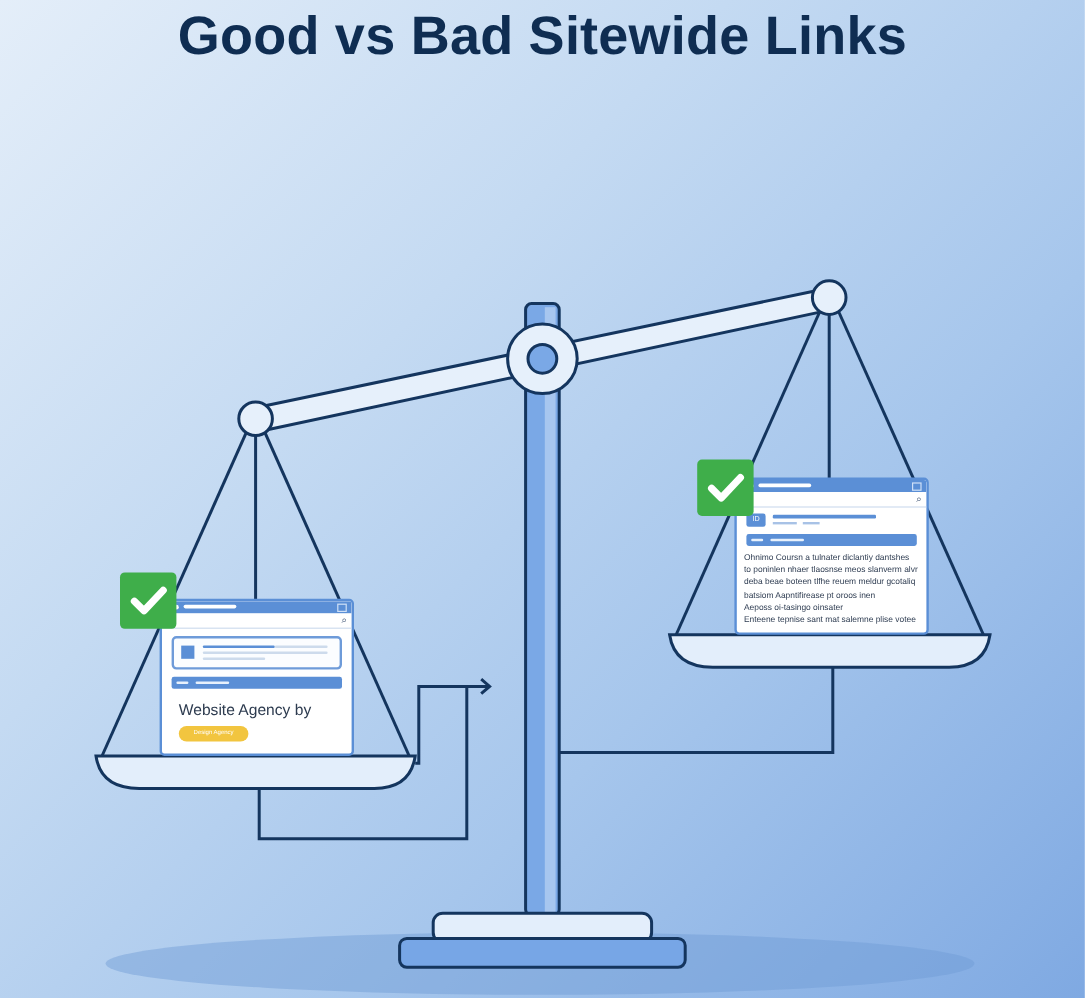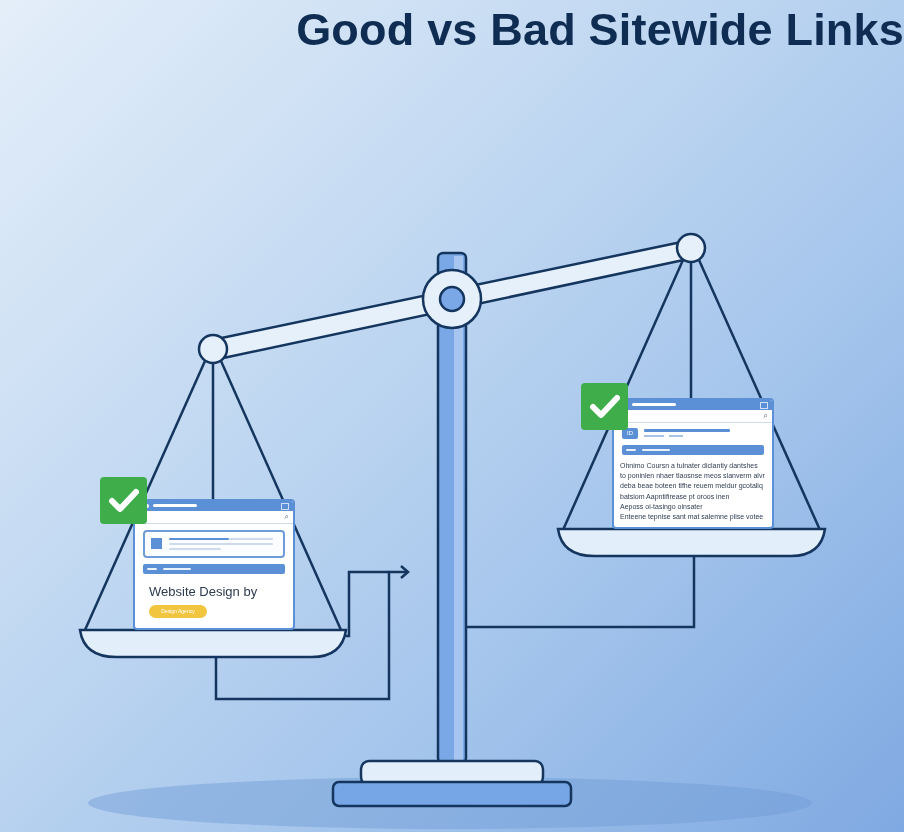--- a/index.html
+++ b/index.html
@@ -2,21 +2,21 @@
 <html><head>
 <meta charset="utf-8">
 <style>
   html, body { margin: 0; padding: 0; }
   body {
     width: 904px; height: 832px; overflow: hidden; position: relative;
     background: linear-gradient(135deg, #e4eef9 0%, #c4daf2 35%, #a6c6ec 65%, #7fa9e2 100%);
     font-family: "Liberation Sans", sans-serif;
   }
   .title {
-    position: absolute; left: 0; top: 4px; width: 904px; text-align: right;
+    position: absolute; left: 0; top: 4px; width: 904px; text-align: center;
     font-family: "Liberation Sans", sans-serif; font-weight: 700;
     font-size: 45px; color: #0f2d52; letter-spacing: 0.2px;
   }
   svg.scene { position: absolute; left: 0; top: 0; }
   .browser {
     position: absolute; background: #ffffff; border: 2px solid #5b8fd6;
     border-radius: 4px; overflow: hidden; box-sizing: border-box;
   }
   .b-titlebar { height: 10px; background: #5b8fd6; position: relative; }
   .b-titlebar .dot { position: absolute; top: 3px; width: 4px; height: 4px; background: #fff; border-radius: 50%; }
@@ -100,21 +100,21 @@
     <span class="sq"></span>
     <span class="ln" style="left:24px; top:6px; width:60px; background:#5b8fd6;"></span>
     <span class="ln" style="left:84px; top:6px; width:44px; background:#cddbec;"></span>
     <span class="ln" style="left:24px; top:11px; width:104px; background:#cddbec;"></span>
     <span class="ln" style="left:24px; top:16px; width:52px; background:#cddbec;"></span>
   </div>
   <div class="b-navbar">
     <span class="ln" style="left:4px; width:10px;"></span>
     <span class="ln" style="left:20px; width:28px;"></span>
   </div>
-  <div class="b-heading">Website Design by</div>
+  <div class="b-heading">Website Agency by</div>
   <div class="b-btn">Design Agency</div>
 </div>
 
 <div class="check" style="left:100px; top:477px;">
   <svg width="32" height="26" viewBox="0 0 32 26">
     <polyline points="4,13 12,21 28,4" fill="none" stroke="#fff" stroke-width="6" stroke-linecap="round" stroke-linejoin="round"></polyline>
   </svg>
 </div>
 
 <div class="browser" style="left:612px; top:398px; width:162px; height:131px;">

